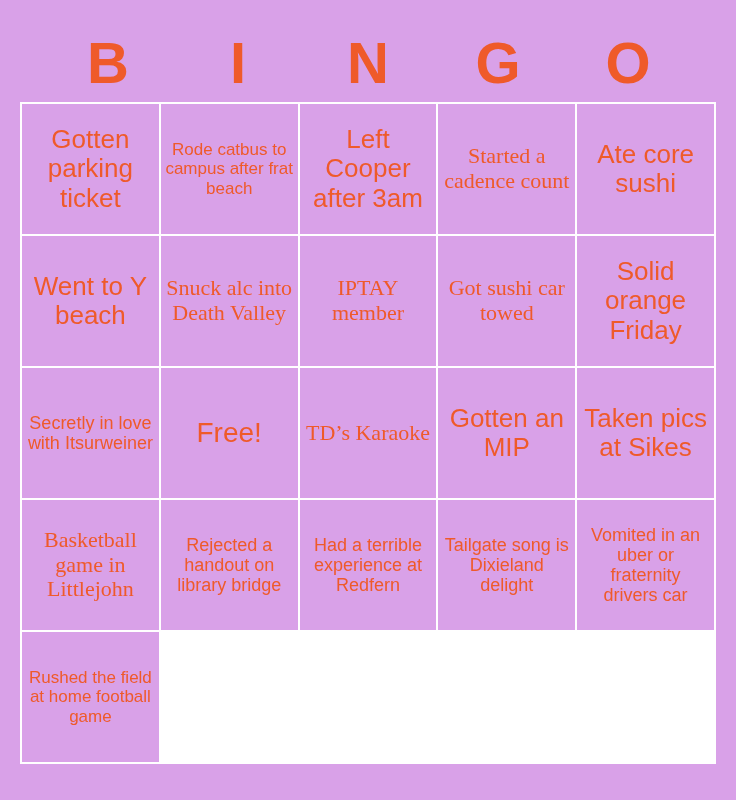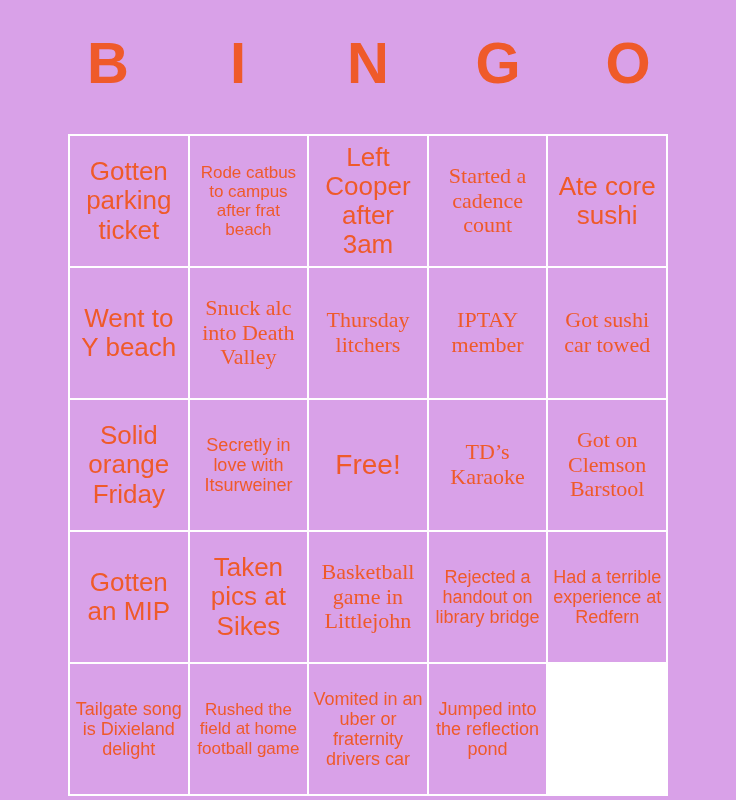--- a/index.html
+++ b/index.html
@@ -32,30 +32,29 @@
   .title-letter {
     flex: 1 1 0;
     text-align: center;
     font-size: 58px;
     font-weight: bold;
     color: #ef5a2a;
     line-height: 1;
     letter-spacing: 0;
   }
   .grid {
-    width: 600px;
+    width: 696px;
     height: 662px;
     display: grid;
     grid-template-columns: repeat(5, 1fr);
     grid-template-rows: repeat(5, 1fr);
     background: #ffffff;
     border: 2px solid #ffffff;
     box-sizing: border-box;
     gap: 2px;
-    margin-top: 32px;
   }
   .cell {
     background: #d9a1e8;
     color: #ef5a2a;
     display: flex;
     align-items: center;
     justify-content: center;
     text-align: center;
     padding: 2px 4px;
     box-sizing: border-box;
@@ -102,65 +101,56 @@
       <div class="cell">
         <span class="fs-lg">Ate core sushi</span>
       </div>
       <div class="cell">
         <span class="fs-lg">Went to Y beach</span>
       </div>
       <div class="cell">
         <span class="fs-md">Snuck alc into Death Valley</span>
       </div>
       <div class="cell">
-        <span class="fs-md">Thursday litchers</span>
-      </div>
-      <div class="cell">
         <span class="fs-md">IPTAY member</span>
       </div>
       <div class="cell">
         <span class="fs-md">Got sushi car towed</span>
       </div>
       <div class="cell">
         <span class="fs-lg">Solid orange Friday</span>
       </div>
       <div class="cell">
         <span class="fs-sm">Secretly in love with Itsurweiner</span>
       </div>
       <div class="cell free-cell">
         <span>Free!</span>
       </div>
       <div class="cell">
         <span class="fs-md">TD’s Karaoke</span>
-      </div>
-      <div class="cell">
-        <span class="fs-md">Got on Clemson Barstool</span>
       </div>
       <div class="cell">
         <span class="fs-lg">Gotten an MIP</span>
       </div>
       <div class="cell">
         <span class="fs-lg">Taken pics at Sikes</span>
       </div>
       <div class="cell">
         <span class="fs-md">Basketball game in Littlejohn</span>
       </div>
       <div class="cell">
         <span class="fs-sm">Rejected a handout on library bridge</span>
       </div>
       <div class="cell">
         <span class="fs-sm">Had a terrible experience at Redfern</span>
       </div>
       <div class="cell">
         <span class="fs-sm">Tailgate song is Dixieland delight</span>
       </div>
       <div class="cell">
-        <span class="fs-xs">Rushed the field at home football game</span>
-      </div>
-      <div class="cell">
         <span class="fs-sm">Vomited in an uber or fraternity drivers car</span>
       </div>
       <div class="cell">
-        <span class="fs-sm">Jumped into the reflection pond</span>
+        <span class="fs-xs">Rushed the field at home football game</span>
       </div>
     </div>
 
 </div>
 
 </body></html>

